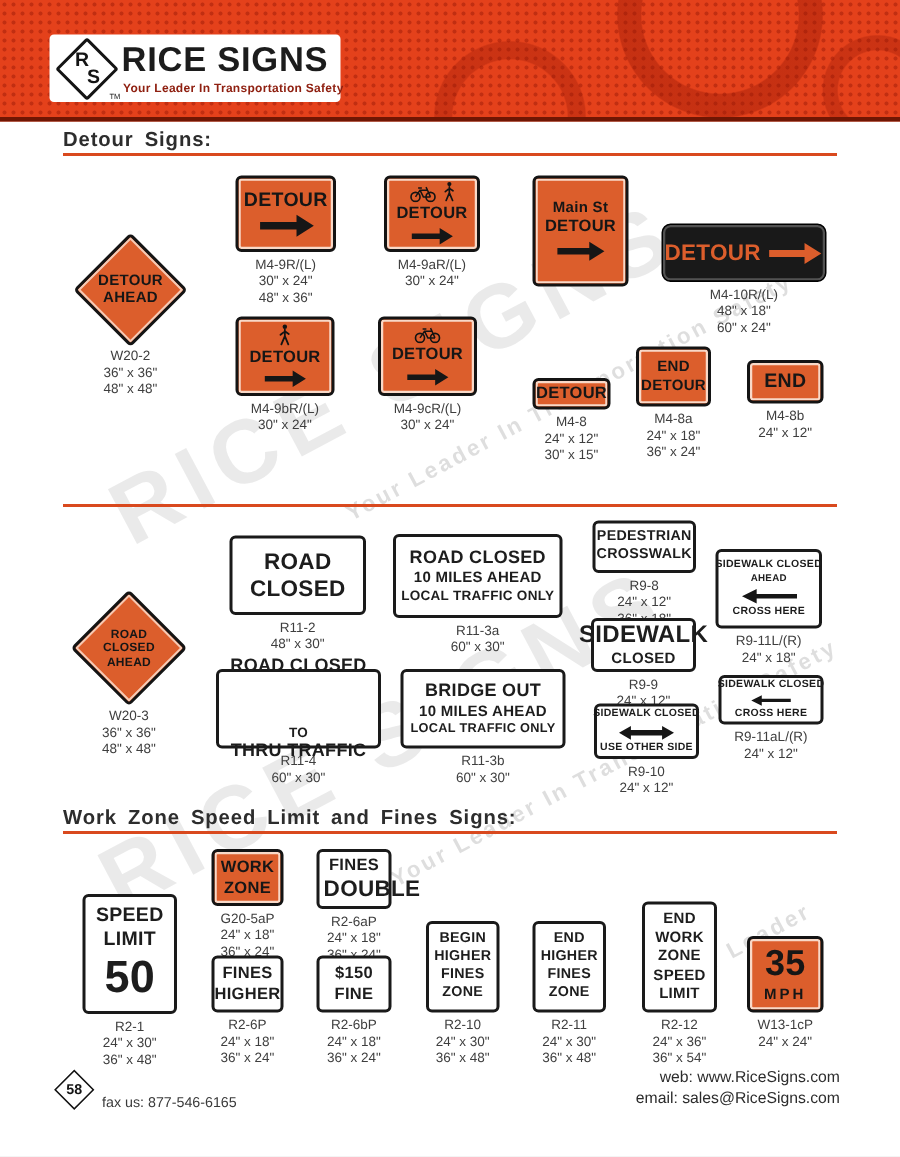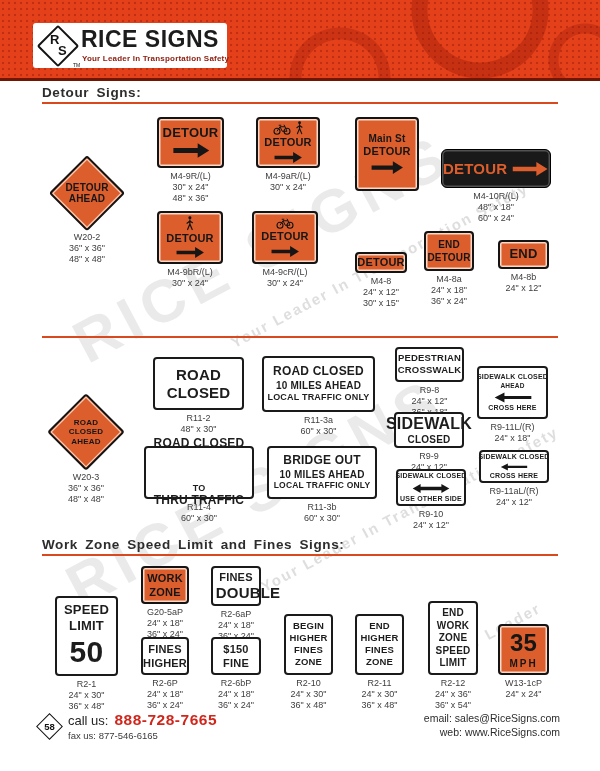--- a/index.html
+++ b/index.html
@@ -501,32 +501,28 @@
           <div>W13-1cP</div>
           <div>24" x 24"</div>
         </div>
       </div>
     </div>
 
   <div class="footer-diamond">
     <div class="fd-sq"></div>
     <div class="fd-num">58</div>
   </div>
-  <div class="call-line">
-    <span class="call-label">call us:</span>
-    <span class="phone">888-728-7665</span>
-  </div>
   <div class="fax-line">
     <span>fax us:</span>
     <span>877-546-6165</span>
   </div>
   <div class="contact-right">
     <div>
+      <span>web:</span>
+      <span>www.RiceSigns.com</span>
+    </div>
+    <div>
       <span>email:</span>
       <span>sales@RiceSigns.com</span>
     </div>
-    <div>
-      <span>web:</span>
-      <span>www.RiceSigns.com</span>
-    </div>
   </div>
 
 </div>
 
 </body></html>

